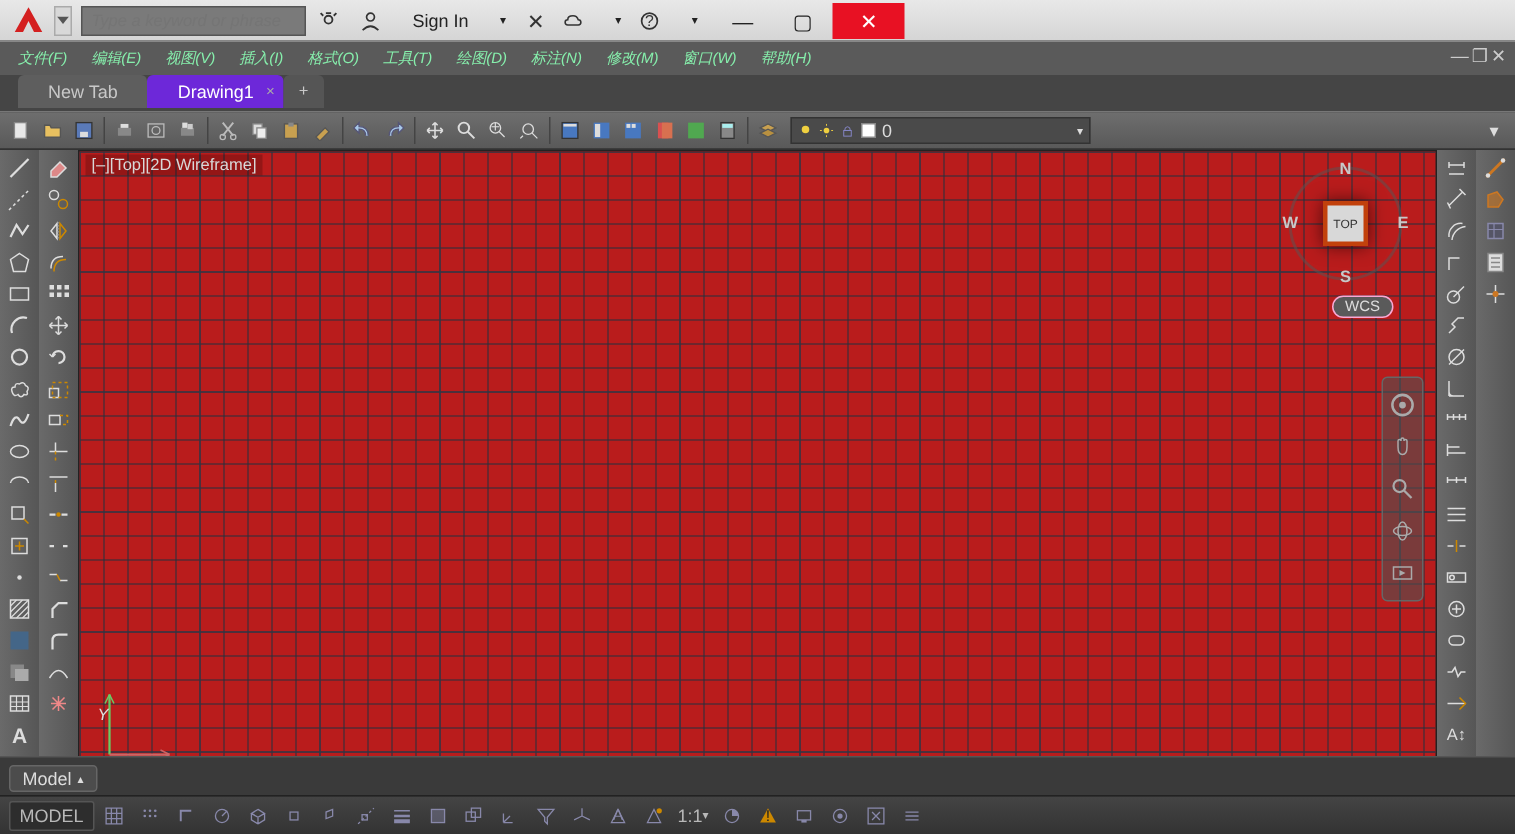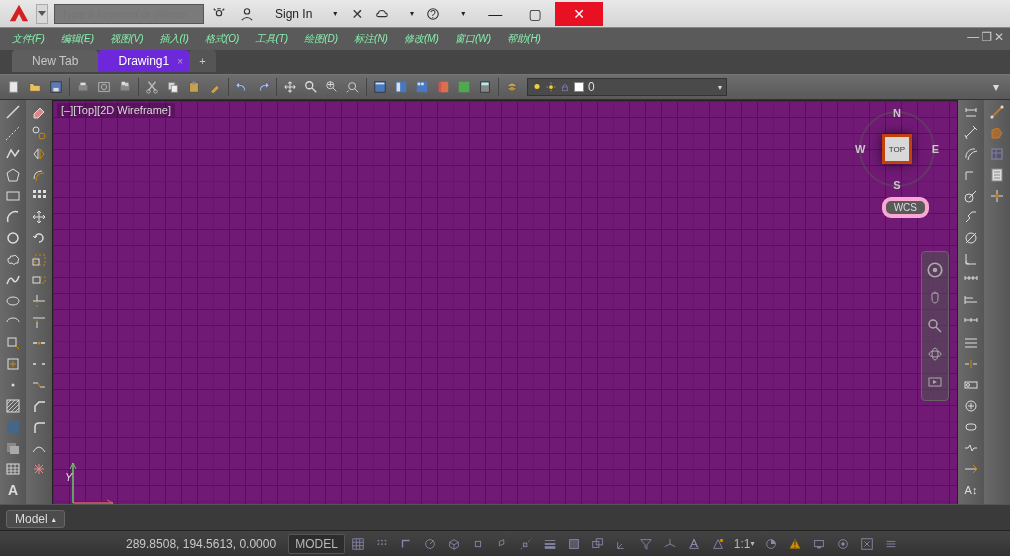--- a/index.html
+++ b/index.html
@@ -34,34 +34,34 @@
 .tbar { height:26px; background:linear-gradient(#6e6e6e,#595959); display:flex; align-items:center; padding:0 4px; gap:1px; border-top:1px solid #777; border-bottom:1px solid #333; }
 .tbtn { width:20px; height:20px; display:flex; align-items:center; justify-content:center; cursor:pointer; color:#ddd; border:1px solid transparent; border-radius:2px;}
 .tsep{width:1px;height:18px;background:#444;margin:0 2px;}
 .layer-dd{height:18px;min-width:200px;background:#4a4a4a;border:1px solid #333;color:#ddd;padding:0 4px;display:flex;align-items:center;font-size:11px;margin-left:4px;gap:4px;}
 .layer-clr{width:10px;height:10px;background:#fff;border:1px solid #888;}
 
 
 .main { position:absolute; top:100px; left:0; right:0; bottom:26px; display:flex; background:#333; }
 .vtb { width:26px; background:linear-gradient(90deg,#6a6a6a,#565656); display:flex; flex-direction:column; align-items:center; padding:2px 0; gap:1px; }
 .vtb .tbtn{width:22px;height:20px;}
-.canvas-wrap { flex:1; position:relative; background:#701a75; border:1px solid #222; overflow:hidden; }
+.canvas-wrap { flex:1; position:relative; background:#b91c1c; border:1px solid #222; overflow:hidden; }
 .grid-bg { position:absolute; inset:0; background-image:linear-gradient(#2a3a4a 1px,transparent 1px),linear-gradient(90deg,#2a3a4a 1px,transparent 1px),linear-gradient(#22303d 1px,transparent 1px),linear-gradient(90deg,#22303d 1px,transparent 1px); background-size:80px 80px,80px 80px,16px 16px,16px 16px; }
 .vp-label{position:absolute;top:2px;left:4px;color:#d8d8d8;font-size:11px;background:rgba(0,0,0,.2);padding:1px 4px;}
 .ucs{position:absolute;left:10px;bottom:16px;color:#eee;}
 .ucs-y{position:absolute;left:12px;bottom:46px;font-size:11px;font-style:italic;}
 .viewcube{position:absolute;top:8px;right:20px;width:80px;height:80px;display:flex;align-items:center;justify-content:center;}
 .vc-face{width:30px;height:30px;background:#d8d8d8;border:3px solid #c2410c;display:flex;align-items:center;justify-content:center;font-size:8px;color:#333;box-shadow:0 0 12px rgba(0,0,0,.6);}
 .vc-lbl{position:absolute;color:#c8c8c8;font-size:11px;font-weight:bold;}
 .vc-n{top:-2px;left:50%;transform:translateX(-50%);}
 .vc-s{bottom:-2px;left:50%;transform:translateX(-50%);}
 .vc-e{right:-2px;top:50%;transform:translateY(-50%);}
 .vc-w{left:-2px;top:50%;transform:translateY(-50%);}
 .vc-ring{position:absolute;inset:2px;border:2px solid #555;border-radius:50%;opacity:.5;}
-.wcs-badge{position:absolute;top:96px;right:28px;background:#5a5a5a;border:4px solid #f9a8d4;border-radius:9px;padding:1px 8px;color:#ddd;font-size:10px;}
+.wcs-badge{position:absolute;top:96px;right:28px;background:#5a5a5a;border:1px solid #f9a8d4;border-radius:9px;padding:1px 8px;color:#ddd;font-size:10px;}
 .navbar{position:absolute;top:150px;right:8px;width:28px;background:rgba(80,80,80,.6);border:1px solid #666;border-radius:4px;display:flex;flex-direction:column;align-items:center;gap:8px;padding:8px 0;}
 .navbar .nbtn{width:20px;height:20px;color:#bbb;display:flex;align-items:center;justify-content:center;}
 
 
 .cmdarea{position:absolute;left:0;right:0;bottom:26px;height:26px;display:flex;align-items:center;background:#3a3a3a;border-top:1px solid #555;padding:0 8px;gap:6px;}
 .cmd-chevron{color:#b8b8b8;font-size:13px;margin-left:40px;}
 .cmd-input{flex:1;background:transparent;border:none;color:#b0b0b0;font-style:italic;font-size:12px;outline:none;}
 .layout-tab{position:absolute;left:6px;bottom:2px;height:18px;background:#4c4c4c;border:1px solid #666;border-radius:3px;padding:0 8px;color:#ddd;font-size:11px;display:flex;align-items:center;gap:4px;}
 
 
@@ -732,21 +732,20 @@
 
 <div class="cmdarea">
   <div class="layout-tab">
       <span>Model</span>
       <span style="font-size:8px;">▴</span>
     </div>
   <span class="cmd-chevron">›_</span>
 </div>
 
 <div class="statusbar">
-  <div class="coords">289.8508, 194.5613, 0.0000</div>
   <div class="sbtn sbox">MODEL</div>
   <div class="sbtn">
       <svg width="14" height="14" viewBox="0 0 16 16">
         <path d="M2 2 h12 v12 h-12 z M2 6 h12 M2 10 h12 M6 2 v12 M10 2 v12" stroke="#88a" fill="none" stroke-width="1"></path>
       </svg>
     </div>
   <div class="sbtn">
       <svg width="14" height="14" viewBox="0 0 16 16">
         <circle cx="4" cy="4" r="1" fill="#88a"></circle>
         <circle cx="8" cy="4" r="1" fill="#88a"></circle>

